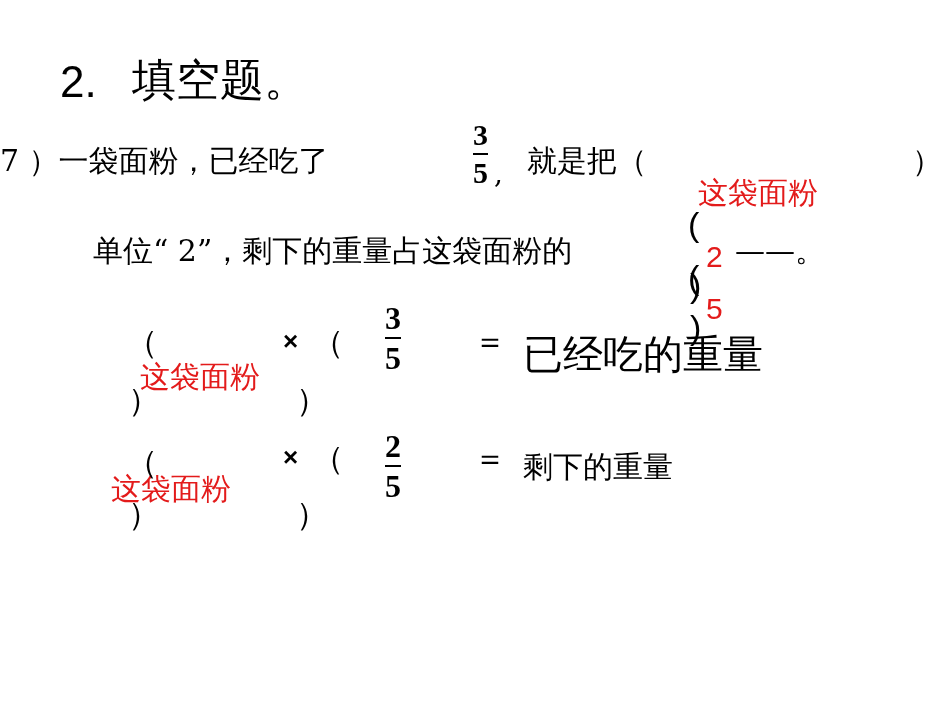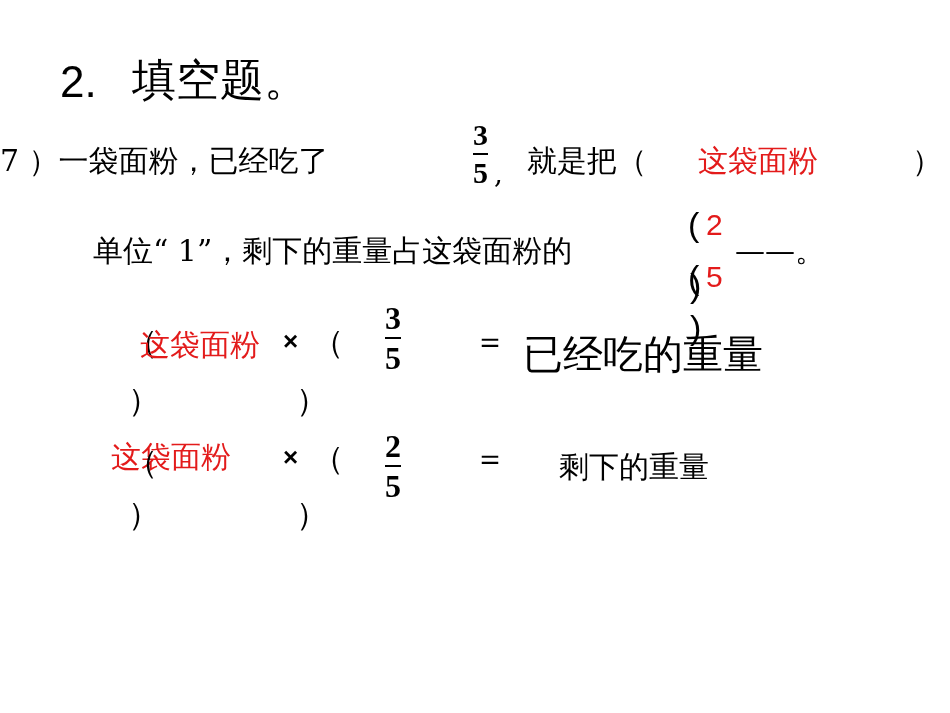--- a/index.html
+++ b/index.html
@@ -1,21 +1,21 @@
 <!DOCTYPE html>
 <html><head>
 <meta charset="utf-8">
 <style>
   html, body { margin:0; padding:0; background:#ffffff; }
   body { width:950px; height:713px; position:relative; overflow:hidden;
          font-family:"DejaVu Serif", "Liberation Serif", serif; color:#000; }
   .abs { position:absolute; white-space:nowrap; line-height:1; }
   .sans { font-family:"Liberation Sans", "DejaVu Sans", sans-serif; }
   .serif { font-family:"DejaVu Serif", "Liberation Serif", serif; }
-  .red { color:#e31b1b; }
+  .red { color:#e31b1b;margin-top:32px; }
   .frac { position:absolute; display:flex; flex-direction:column; align-items:center;
           font-family:"Liberation Serif", "DejaVu Serif", serif; font-weight:bold; line-height:1; }
   .frac .num, .frac .den { display:block; }
   .frac .bar { display:block; width:100%; height:2px; background:#000; margin:3px 0; }
   .paren { font-family:"Liberation Sans", "DejaVu Sans", sans-serif; font-size:34px; }
 </style>
 </head>
 <body>
 
 <div class="abs sans" style="left:60px; top:60px; font-size:44px;">2.</div>
@@ -25,21 +25,21 @@
 <div class="frac" style="left:473px; top:120px; font-size:30px;">
   <span class="num">3</span>
   <span class="bar"></span>
   <span class="den">5</span>
 </div>
 <div class="abs serif" style="left:494px; top:160px; font-size:28px;">,</div>
 <div class="abs serif" style="left:527px; top:146px; font-size:30px;">就是把（</div>
 <div class="abs serif red" style="left:698px; top:146px; font-size:30px;">这袋面粉</div>
 <div class="abs serif" style="left:912px; top:146px; font-size:30px;">）</div>
 
-<div class="abs serif" style="left:93px; top:236px; font-size:30px;">单位“ 1”，剩下的重量占这袋面粉的</div>
+<div class="abs serif" style="left:93px; top:236px; font-size:30px;">单位“ 2”，剩下的重量占这袋面粉的</div>
 <div class="abs paren" style="left:688px; top:207px;">(</div>
 <div class="abs paren" style="left:688px; top:260px;">(</div>
 <div class="abs paren" style="left:690px; top:268px;">)</div>
 <div class="abs paren" style="left:690px; top:310px;">)</div>
 <div class="abs sans red" style="left:706px; top:210px; font-size:30px;">2</div>
 <div class="abs sans red" style="left:706px; top:262px; font-size:30px;">5</div>
 <div class="abs serif" style="left:735px; top:236px; font-size:30px;">——。</div>
 
 <div class="abs paren" style="left:126px; top:326px; font-size:32px;">（</div>
 <div class="abs serif red" style="left:140px; top:330px; font-size:30px;">这袋面粉</div>
@@ -60,13 +60,13 @@
 <div class="abs paren" style="left:128px; top:498px; font-size:32px;">）</div>
 <div class="abs sans" style="left:283px; top:444px; font-size:26px; font-weight:bold;">×</div>
 <div class="abs paren" style="left:312px; top:442px; font-size:32px;">（</div>
 <div class="abs paren" style="left:296px; top:498px; font-size:32px;">）</div>
 <div class="frac" style="left:385px; top:430px; font-size:32px;">
   <span class="num">2</span>
   <span class="bar"></span>
   <span class="den">5</span>
 </div>
 <div class="abs serif" style="left:474px; top:442px; font-size:32px;">＝</div>
-<div class="abs serif" style="left:523px; top:452px; font-size:30px;margin-left:36px;">剩下的重量</div>
+<div class="abs serif" style="left:523px; top:452px; font-size:30px;">剩下的重量</div>
 
 </body></html>

